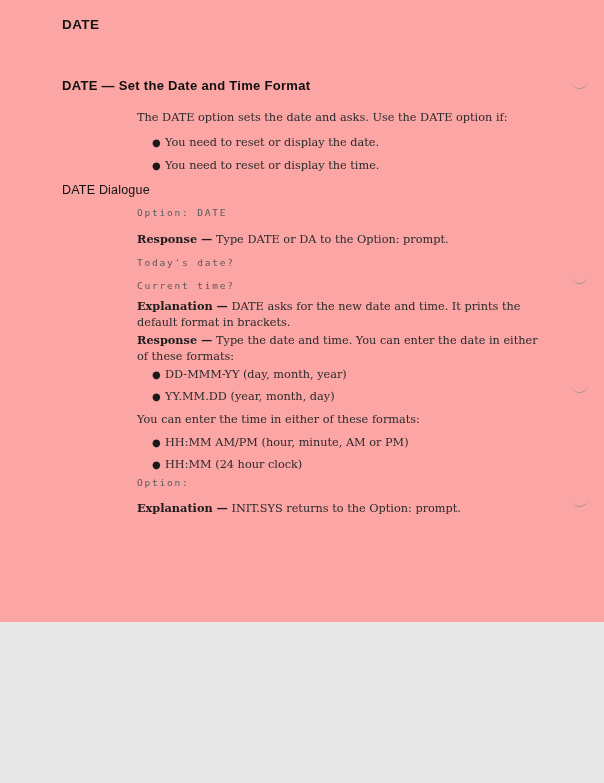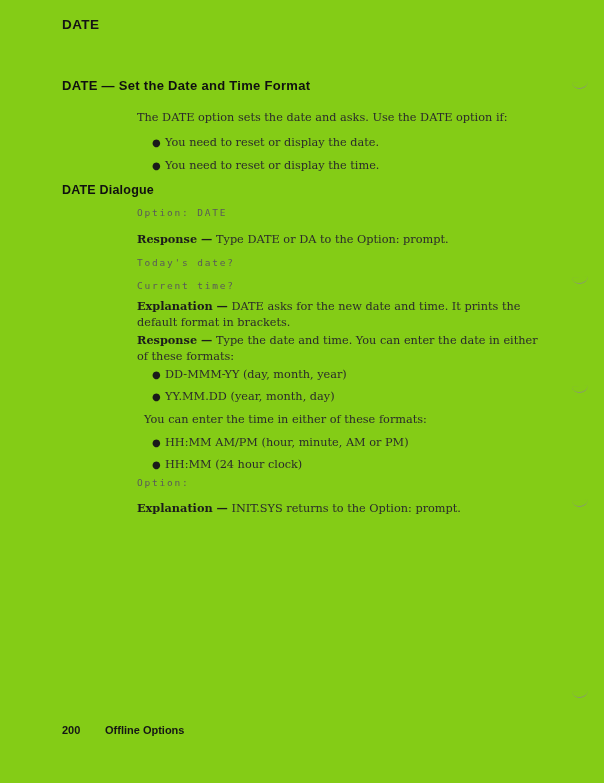--- a/index.html
+++ b/index.html
@@ -1,42 +1,42 @@
 <!DOCTYPE html>
 <html><head>
 <meta charset="utf-8">
 <style>
   html, body { margin: 0; padding: 0; background: #e8e8e8; }
   .page {
     position: relative;
     width: 604px;
-    height: 783px;
+    height: 622px;
     margin: 0 auto;
-    background: #84cc16;
+    background: #fca5a5;
     font-family: "DejaVu Serif", serif;
     color: #2b2b2b;
     overflow: hidden;
   }
   
   .running-header {
     position: absolute; left: 62px; top: 17px;
     font-family: "Liberation Sans", sans-serif;
     font-weight: bold; font-size: 13.5px; color: #151515;
     letter-spacing: 0.4px;
   }
   .section-title {
     position: absolute; left: 62px; top: 78px;
     font-family: Liberation Sans, sans-serif;
     font-weight: bold; font-size: 13px; color: #101010;
     letter-spacing: 0.3px;
   }
   .side-heading {
     position: absolute; left: 62px;
     font-family: "Liberation Sans", sans-serif;
-    font-weight: bold; font-size: 12.5px; color: #101010;
+    font-weight: normal; font-size: 12.5px; color: #101010;
     letter-spacing: 0.2px;
   }
   .body-block {
     position: absolute; left: 137px; width: 410px;
     font-size: 11.3px; line-height: 15.5px; color: #2b2b2b;
   }
   .body-block b { font-weight: bold; color: #1c1c1c; }
   .mono-line {
     position: absolute; left: 137px;
     font-family: "DejaVu Sans Mono", monospace;
@@ -102,21 +102,21 @@
 
   <div class="bullet-row" style="top:367px;">
     <span class="bullet-dot">●</span>
     <span>DD-MMM-YY (day, month, year)</span>
   </div>
   <div class="bullet-row" style="top:389px;">
     <span class="bullet-dot">●</span>
     <span>YY.MM.DD (year, month, day)</span>
   </div>
 
-  <div class="body-block" style="top:412px;margin-left:7px;">You can enter the time in either of these formats:</div>
+  <div class="body-block" style="top:412px;">You can enter the time in either of these formats:</div>
 
   <div class="bullet-row" style="top:435px;">
     <span class="bullet-dot">●</span>
     <span>HH:MM AM/PM (hour, minute, AM or PM)</span>
   </div>
   <div class="bullet-row" style="top:457px;">
     <span class="bullet-dot">●</span>
     <span>HH:MM (24 hour clock)</span>
   </div>
 

